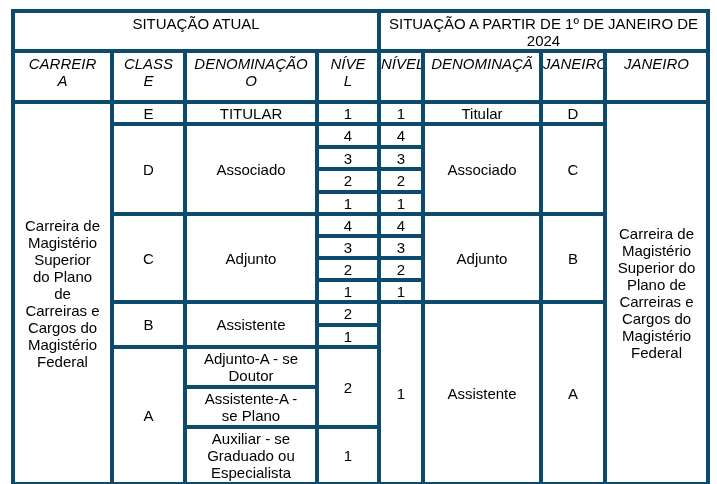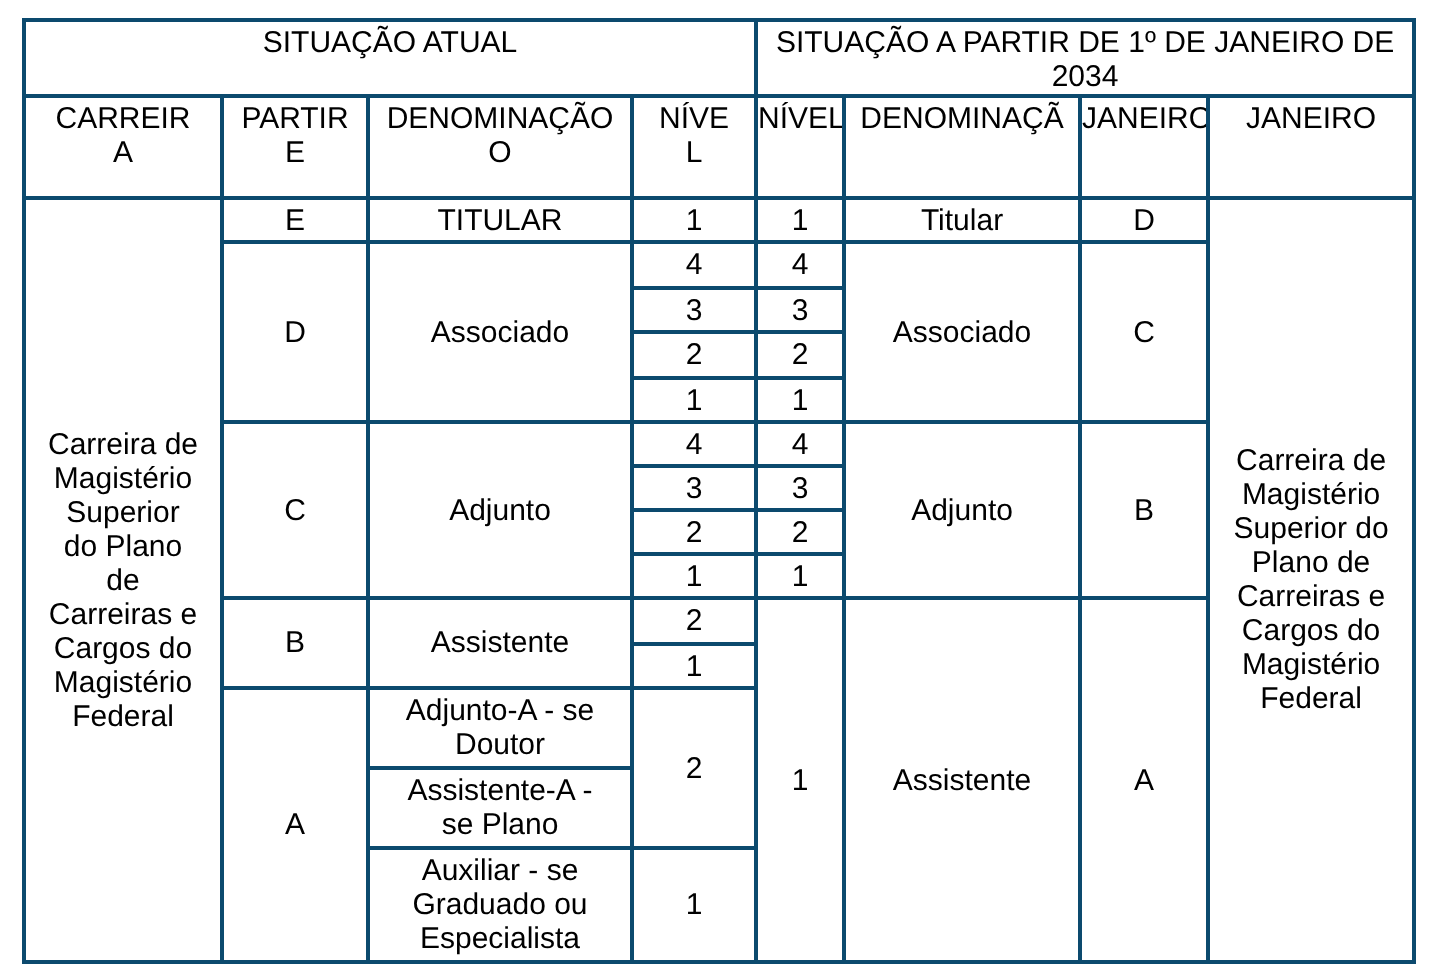--- a/index.html
+++ b/index.html
@@ -17,36 +17,36 @@
   table.career-table {
     position: absolute;
     left: 11px;
     top: 9px;
     width: 695px;
     border-collapse: collapse;
     table-layout: fixed;
   }
   table.career-table td,
   table.career-table th {
-    border: 2px solid #0c4a6e;
+    border: 4px solid #0c4a6e;
     padding: 0;
     font-size: 15px;
     line-height: 17px;
     font-weight: normal;
     text-align: center;
     vertical-align: middle;
     white-space: pre-line;
     overflow: hidden;
   }
   table.career-table thead th {
     vertical-align: top;
     padding-top: 2px;
   }
   tr.h38 { height: 38px; }
-  tr.h40 { height: 51px; }
+  tr.h40 { height: 51px; font-style: italic; }
   tr.h22 { height: 22px; }
   tr.h23 { height: 23px; }
   tr.h40b { height: 40px; }
   tr.h57 { height: 57px; }
 </style>
 </head>
 <body>
 
 <table class="career-table">
   <colgroup>
@@ -56,26 +56,26 @@
     <col style="width:62px">
     <col style="width:44px">
     <col style="width:118px">
     <col style="width:64px">
     <col style="width:103px">
   </colgroup>
   <thead>
     <tr class="h38">
       <th colspan="4">SITUAÇÃO ATUAL</th>
       <th colspan="4">SITUAÇÃO A PARTIR DE 1º DE JANEIRO DE
-2034</th>
+2024</th>
     </tr>
     <tr class="h40">
       <th>CARREIR
 A</th>
-      <th>PARTIR
+      <th>CLASS
 E</th>
       <th>DENOMINAÇÃO
 O</th>
       <th>NÍVE
 L</th>
       <th>NÍVEL</th>
       <th>DENOMINAÇÃ</th>
       <th>JANEIRO</th>
       <th>JANEIRO</th>
     </tr>

